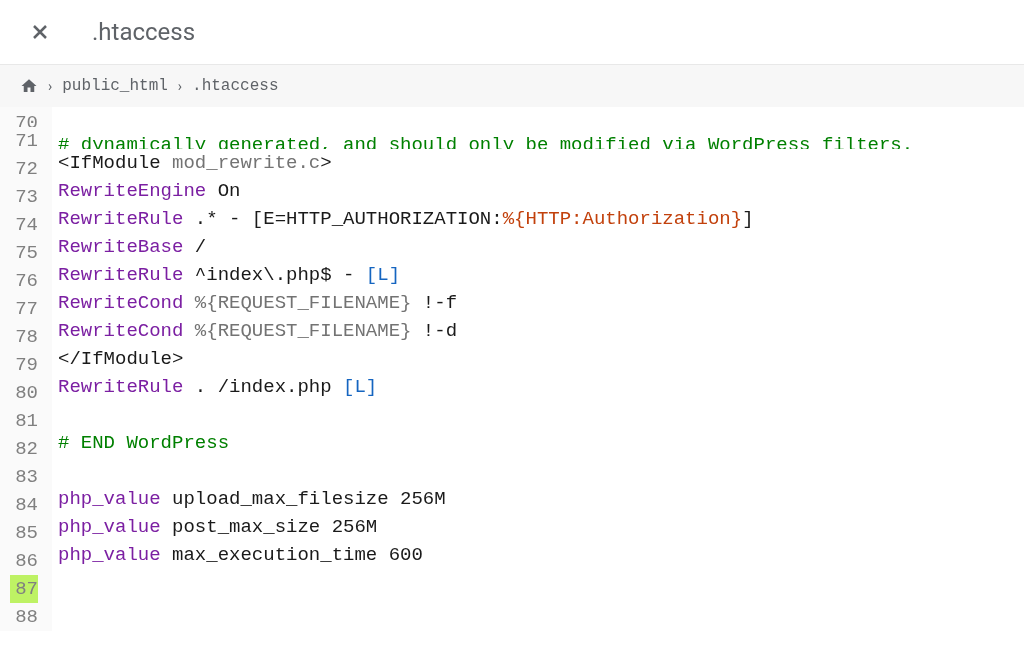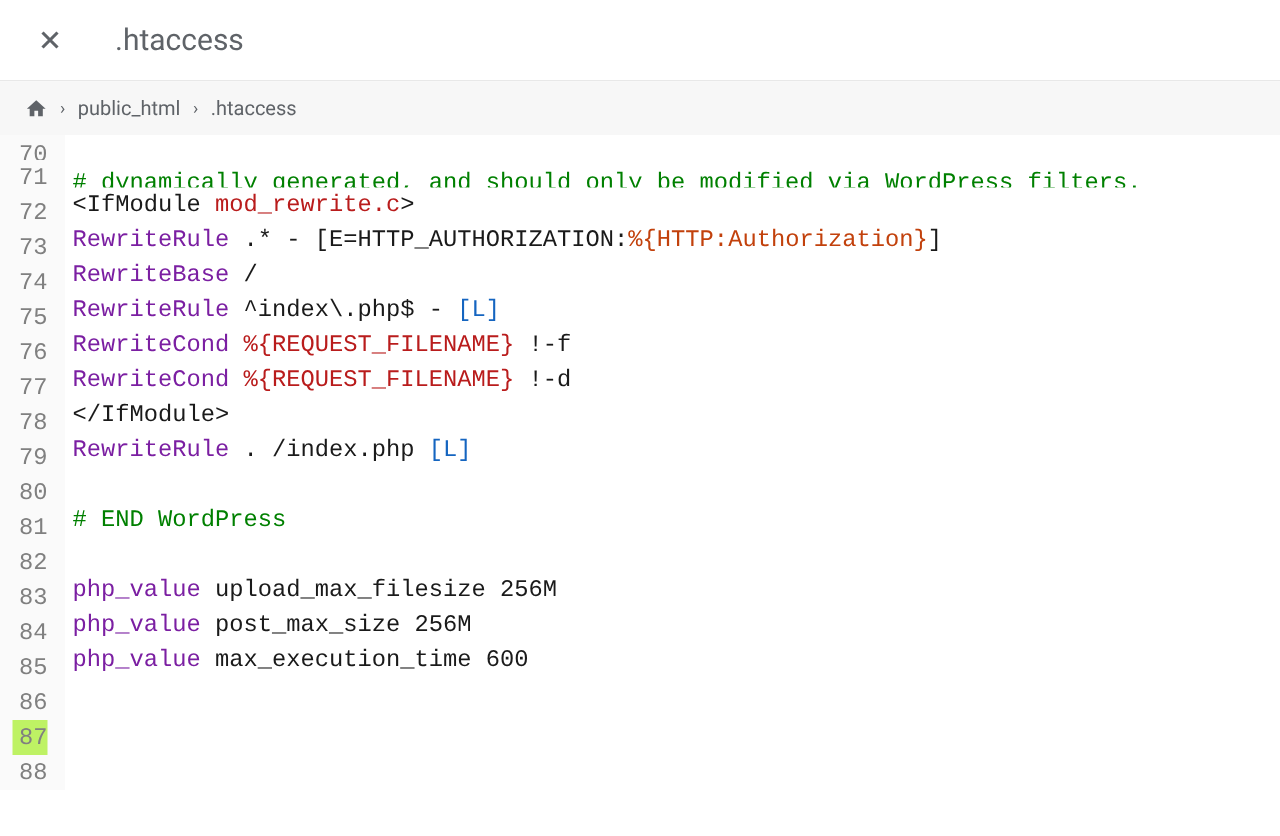--- a/index.html
+++ b/index.html
@@ -43,20 +43,21 @@
       display: flex;
       align-items: center;
       padding: 12px 20px;
       background: #f7f7f7;
       font-size: 16px;
       color: #5f6368;
     }
     .breadcrumb-item {
       display: flex;
       align-items: center;
+      font-family: Liberation Mono, monospace;
     }
     .breadcrumb-home svg {
       width: 18px;
       height: 18px;
       fill: #5f6368;
     }
     .breadcrumb-sep {
       margin: 0 10px;
       color: #5f6368;
       font-size: 14px;
@@ -97,21 +98,21 @@
       height: 20px;
       line-height: 32px;
       overflow: hidden;
       margin-top: 22px;
     }
     .line.highlighted {
       background: #bef264;
     }
     .tok-comment { color: #008000; }
     .tok-keyword { color: #7b1fa2; }
-    .tok-directive { color: #b91c1c; }
+    .tok-directive { color: #737373; }
     .tok-value { color: #1a1a1a; }
     .tok-var { color: #c2410c; }
     .tok-flag { color: #1565c0; }
     .cursor {
       display: inline-block;
       width: 1px;
       height: 22px;
       background: #000;
       vertical-align: middle;
       margin-left: 1px;
@@ -159,20 +160,21 @@
       <div class="line">83</div>
       <div class="line">84</div>
       <div class="line">85</div>
       <div class="line">86</div>
       <div class="line highlighted">87</div>
       <div class="line">88</div>
     </div>
   <div class="code" id="code">
       <div class="line partial"><span class="tok-comment"># dynamically generated, and should only be modified via WordPress filters.</span></div>
       <div class="line"><span class="tok-value">&lt;IfModule </span><span class="tok-directive">mod_rewrite.c</span><span class="tok-value">&gt;</span></div>
+      <div class="line"><span class="tok-keyword">RewriteEngine</span><span class="tok-value"> On</span></div>
       <div class="line"><span class="tok-keyword">RewriteRule</span><span class="tok-value"> .* - [E=HTTP_AUTHORIZATION:</span><span class="tok-var">%{HTTP:Authorization}</span><span class="tok-value">]</span></div>
       <div class="line"><span class="tok-keyword">RewriteBase</span><span class="tok-value"> /</span></div>
       <div class="line"><span class="tok-keyword">RewriteRule</span><span class="tok-value"> ^index\.php$ - </span><span class="tok-flag">[L]</span></div>
       <div class="line"><span class="tok-keyword">RewriteCond</span><span class="tok-value"> </span><span class="tok-directive">%{REQUEST_FILENAME}</span><span class="tok-value"> !-f</span></div>
       <div class="line"><span class="tok-keyword">RewriteCond</span><span class="tok-value"> </span><span class="tok-directive">%{REQUEST_FILENAME}</span><span class="tok-value"> !-d</span></div>
       <div class="line"><span class="tok-value">&lt;/IfModule&gt;</span></div>
       <div class="line"><span class="tok-keyword">RewriteRule</span><span class="tok-value"> . /index.php </span><span class="tok-flag">[L]</span></div>
       <div class="line"></div>
       <div class="line"><span class="tok-comment"># END WordPress</span></div>
       <div class="line"></div>

